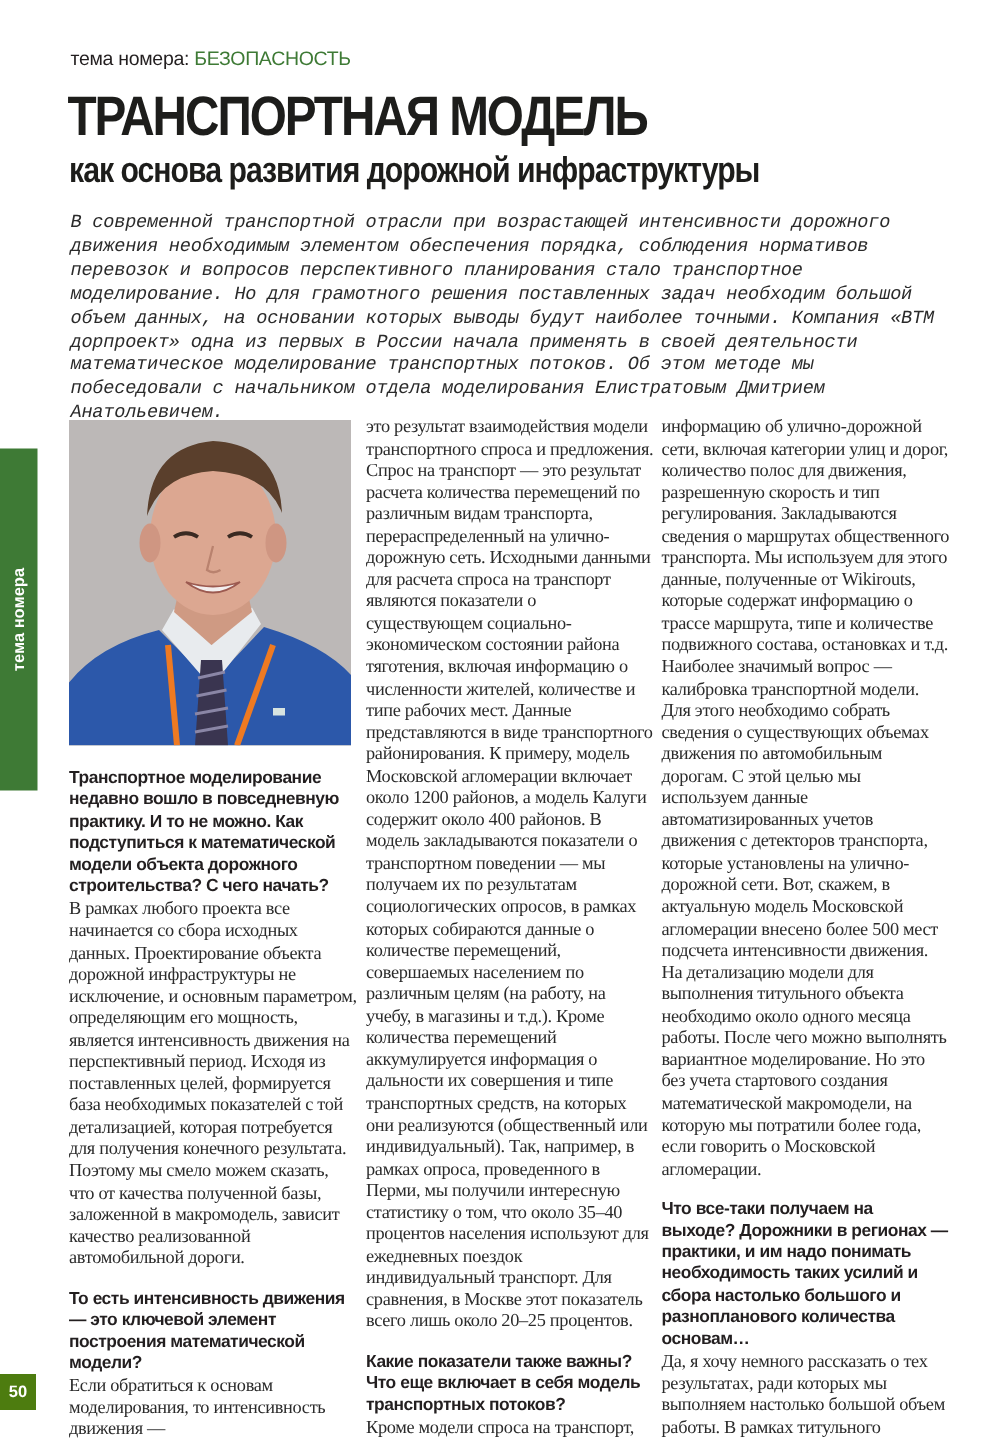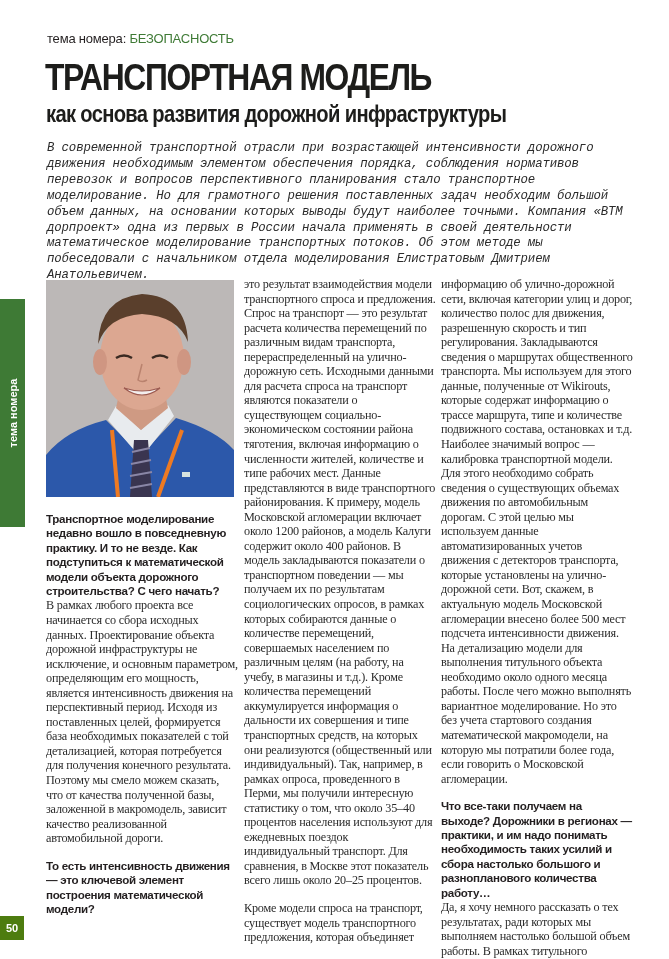--- a/index.html
+++ b/index.html
@@ -118,36 +118,38 @@
     <path d="M70 78 Q78 73 86 78" stroke="#3a2a22" stroke-width="2.5" fill="none"></path>
     <path d="M106 78 Q114 73 122 78" stroke="#3a2a22" stroke-width="2.5" fill="none"></path>
 
     <path d="M78 108 Q96 122 114 108 Q96 114 78 108 Z" fill="#f3eeee" stroke="#9c5a50" stroke-width="1.2"></path>
 
     <path d="M96 84 L92 100 Q96 103 101 100" stroke="#b9826e" stroke-width="1.5" fill="none"></path>
   </svg>
 </div>
 
 <div class="col col1">
-  <p class="q">Транспортное моделирование недавно вошло в повседневную практику. И то не везде. Как подступиться к математической модели объекта дорожного строительства? С чего начать?</p>
+  <p class="q">Транспортное моделирование недавно вошло в повседневную практику. И то не можно. Как подступиться к математической модели объекта дорожного строительства? С чего начать?</p>
   <p>В рамках любого проекта все начинается со сбора исходных данных. Проектирование объекта дорожной инфраструктуры не исключение, и основным параметром, определяющим его мощность, является интенсивность движения на перспективный период. Исходя из поставленных целей, формируется база необходимых показателей с той детализацией, которая потребуется для получения конечного результата. Поэтому мы смело можем сказать, что от качества полученной базы, заложенной в макромодель, зависит качество реализованной автомобильной дороги.</p>
   <div class="gap"></div>
   <p class="q">То есть интенсивность движения — это ключевой элемент построения математической модели?</p>
+  <p>Если обратиться к основам моделирования, то интенсивность движения —</p>
 </div>
 
 <div class="col col2">
   <p>это результат взаимодействия модели транспортного спроса и предложения. Спрос на транспорт — это результат расчета количества перемещений по различным видам транспорта, перераспределенный на улично-дорожную сеть. Исходными данными для расчета спроса на транспорт являются показатели о существующем социально-экономическом состоянии района тяготения, включая информацию о численности жителей, количестве и типе рабочих мест. Данные представляются в виде транспортного районирования. К примеру, модель Московской агломерации включает около 1200 районов, а модель Калуги содержит около 400 районов. В модель закладываются показатели о транспортном поведении — мы получаем их по результатам социологических опросов, в рамках которых собираются данные о количестве перемещений, совершаемых населением по различным целям (на работу, на учебу, в магазины и т.д.). Кроме количества перемещений аккумулируется информация о дальности их совершения и типе транспортных средств, на которых они реализуются (общественный или индивидуальный). Так, например, в рамках опроса, проведенного в Перми, мы получили интересную статистику о том, что около 35–40 процентов населения используют для ежедневных поездок индивидуальный транспорт. Для сравнения, в Москве этот показатель всего лишь около 20–25 процентов.</p>
   <div class="gap"></div>
+  <p class="q">Какие показатели также важны? Что еще включает в себя модель транспортных потоков?</p>
   <p>Кроме модели спроса на транспорт, существует модель транспортного предложения, которая объединяет</p>
 </div>
 
 <div class="col col3">
   <p>информацию об улично-дорожной сети, включая категории улиц и дорог, количество полос для движения, разрешенную скорость и тип регулирования. Закладываются сведения о маршрутах общественного транспорта. Мы используем для этого данные, полученные от Wikirouts, которые содержат информацию о трассе маршрута, типе и количестве подвижного состава, остановках и т.д.</p>
   <p>Наиболее значимый вопрос — калибровка транспортной модели. Для этого необходимо собрать сведения о существующих объемах движения по автомобильным дорогам. С этой целью мы используем данные автоматизированных учетов движения с детекторов транспорта, которые установлены на улично-дорожной сети. Вот, скажем, в актуальную модель Московской агломерации внесено более 500 мест подсчета интенсивности движения.</p>
   <p>На детализацию модели для выполнения титульного объекта необходимо около одного месяца работы. После чего можно выполнять вариантное моделирование. Но это без учета стартового создания математической макромодели, на которую мы потратили более года, если говорить о Московской агломерации.</p>
   <div class="gap"></div>
-  <p class="q">Что все-таки получаем на выходе? Дорожники в регионах — практики, и им надо понимать необходимость таких усилий и сбора настолько большого и разнопланового количества работу…</p>
+  <p class="q">Что все-таки получаем на выходе? Дорожники в регионах — практики, и им надо понимать необходимость таких усилий и сбора настолько большого и разнопланового количества основам…</p>
   <p>Да, я хочу немного рассказать о тех результатах, ради которых мы выполняем настолько большой объем работы. В рамках титульного проектирования главной задачей является выработка оптимальных плани-</p>
 </div>
 
 <div class="page-num">
   <span>50</span>
 </div>
 
 </body></html>

